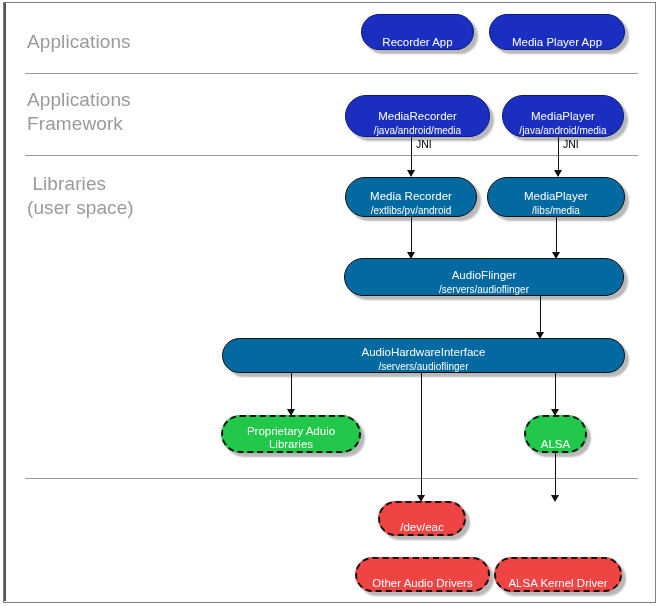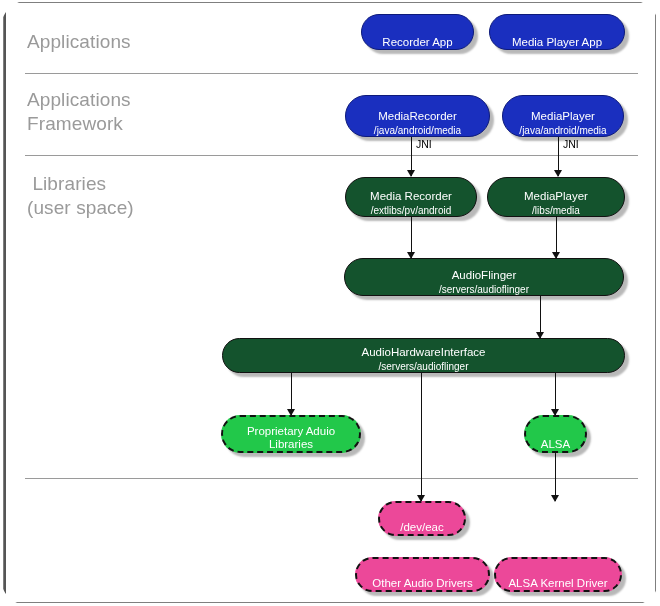--- a/index.html
+++ b/index.html
@@ -4,21 +4,20 @@
 <style>
   html,body{margin:0;padding:0;background:#ffffff;}
   body{font-family:"Liberation Sans",sans-serif;}
 
   #diagram{
     position:relative;
     width:660px;height:606px;
     background:#ffffff;
     overflow:hidden;
     box-sizing:border-box;
-    border-radius:30px;
   }
   
   .frame{
     position:absolute;left:3px;top:2px;
     width:653px;height:601px;
     border:1px solid #7f7f7f;
     box-sizing:border-box;
     pointer-events:none;
   }
   .frame-inner{
@@ -58,23 +57,23 @@
     color:#ffffff;
     text-align:center;
     line-height:1.15;
     box-shadow:4px 4px 2px rgba(0,0,0,.28);
   }
   .node .t1{font-size:11.5px;}
   .node .t2{font-size:10px;margin-top:1px;}
   .node.one-line .t1{font-size:11.5px;}
 
   .blue{background:#1a2fbf;border:1px solid #0d1a7a;}
-  .green{background:#14532d;border:1px solid #111111;}
+  .green{background:#0369a1;border:1px solid #111111;}
   .green-dashed{background:#22c84a;border:2px dashed #111111;}
-  .red-dashed{background:#ec4899;border:2px dashed #111111;}
+  .red-dashed{background:#ef4444;border:2px dashed #111111;}
 
   
   .vline{
     position:absolute;
     width:1px;
     background:#111111;
   }
   .arrow{
     position:absolute;
     width:0;height:0;

